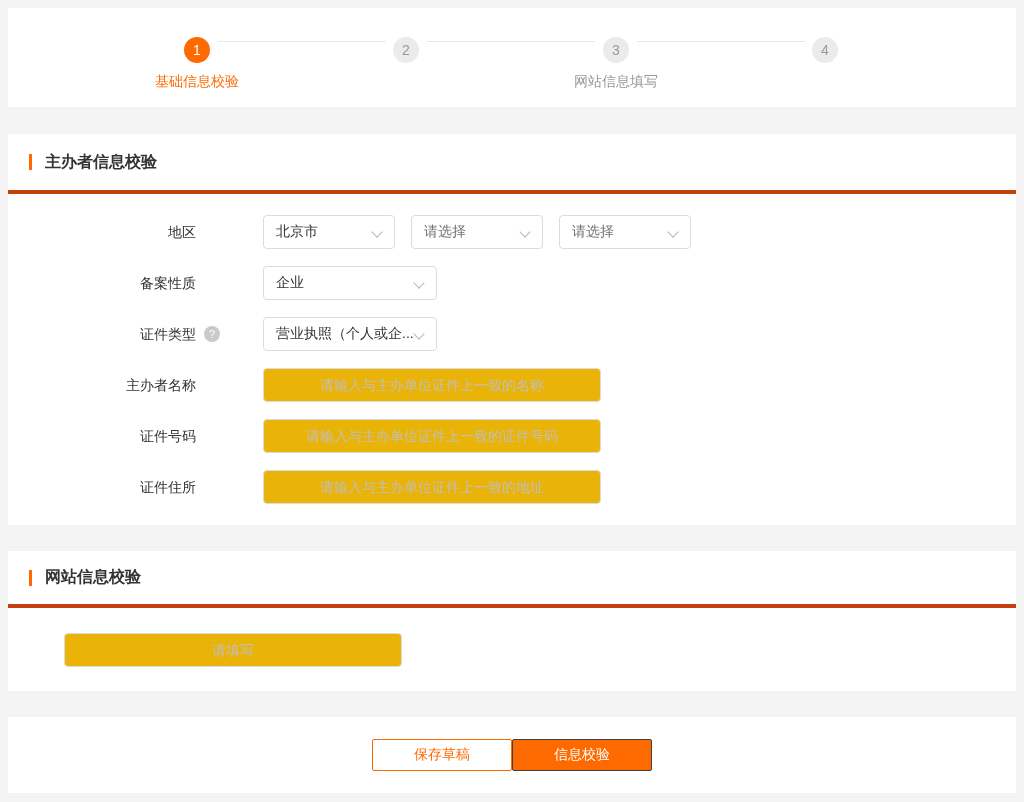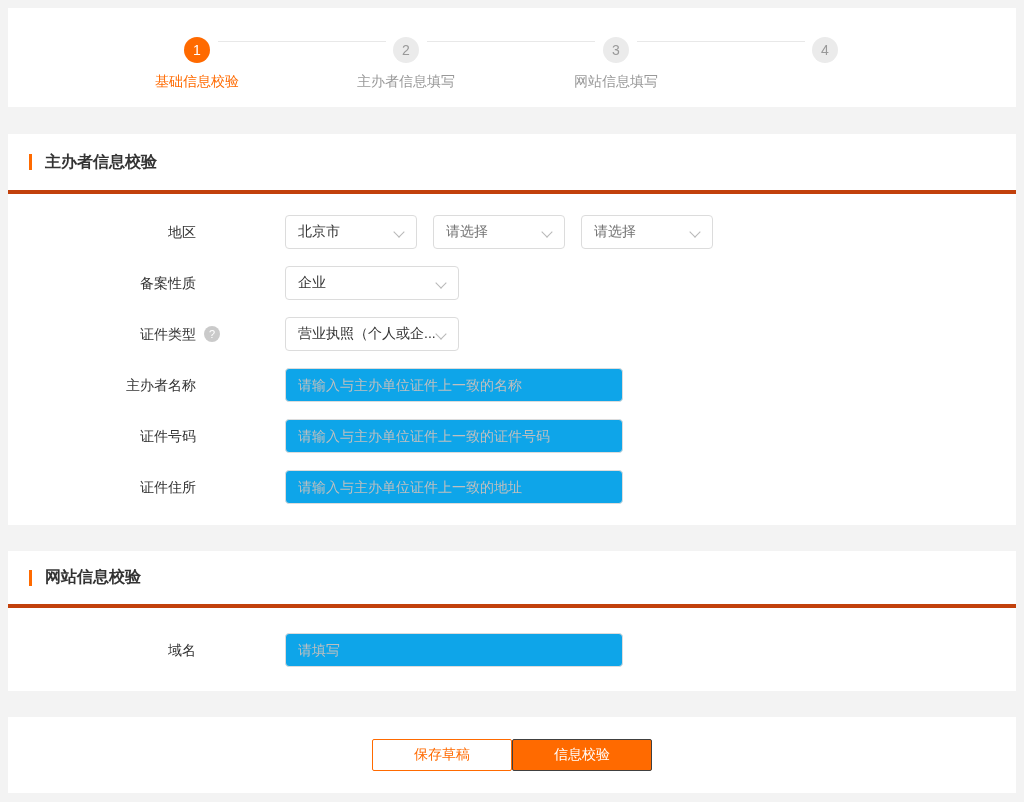--- a/index.html
+++ b/index.html
@@ -27,47 +27,47 @@
   
   .section-card { margin-top:27px; }
   .card-header { height:60px; display:flex; align-items:center; border-bottom:4px solid #c2410c; }
   .card2 .card-header { height:57px; }
   .accent-bar { width:3px; height:16px; background:#ff6a00; margin-left:21px; flex-shrink:0; }
   .card-title { margin-left:13px; font-size:16px; font-weight:bold; color:#333; }
   .card-body { padding:21px 0; }
   .card2 { margin-top:26px; }
   .card2 .card-body { padding:25px 0 24px 0; }
 
-  .form-row { display:flex; align-items:center; margin-bottom:17px; }
+  .form-row { display:flex; align-items:center; margin-bottom:17px;gap:11px; }
   .form-row:last-child { margin-bottom:0; }
   .form-label {
     width:188px; flex-shrink:0; text-align:right;
     font-size:14px; color:#333; height:34px; line-height:34px; position:relative;
   }
-  .controls { margin-left:89px; display:flex; gap:16px; }
+  .controls { margin-left:56px; display:flex; gap:16px; }
 
   .select {
     position:relative; height:34px; border:1px solid #dcdcdc; border-radius:4px;
     background:#fff; display:flex; align-items:center;
     padding:0 30px 0 12px; font-size:14px; cursor:pointer;
     white-space:nowrap; overflow:hidden;
   }
   .select.w-region { width:132px; }
   .select.w-wide { width:174px; }
   .select .value { color:#333; }
   .select .ph { color:#737373; }
   .chevron {
     position:absolute; right:13px; top:12px; width:8px; height:8px;
     border-right:1px solid #b8b8b8; border-bottom:1px solid #b8b8b8;
     transform:rotate(45deg); pointer-events:none;
   }
   .text-input {
     width:338px; height:34px; border:1px solid #dcdcdc; border-radius:4px;
     padding:0 12px; font-size:14px; color:#333; outline:none;
-    font-family:"Liberation Sans", sans-serif; background:#0ea5e9;
+    font-family:"Liberation Sans", sans-serif; background:#eab308;text-align:center;
   }
   .text-input::placeholder { color:#bfbfbf; }
 
   .help-icon {
     position:absolute; right:-24px; top:9px; width:16px; height:16px;
     border-radius:50%; background:#cacaca; color:#fff; font-size:11px;
     line-height:16px; text-align:center; cursor:pointer;
   }
 
   
@@ -89,21 +89,20 @@
   <div class="step-line" style="left:210px"></div>
   <div class="step-line" style="left:419px"></div>
   <div class="step-line" style="left:629px"></div>
 
   <div class="step active" style="left:84px">
     <div class="step-circle">1</div>
     <div class="step-label">基础信息校验</div>
   </div>
   <div class="step" style="left:293px">
     <div class="step-circle">2</div>
-    <div class="step-label">主办者信息填写</div>
   </div>
   <div class="step" style="left:503px">
     <div class="step-circle">3</div>
     <div class="step-label">网站信息填写</div>
   </div>
   <div class="step" style="left:712px">
     <div class="step-circle">4</div>
   </div>
 </div>
 
@@ -179,21 +178,20 @@
   </div>
 </div>
 
 <div class="card card2">
   <div class="card-header">
     <div class="accent-bar"></div>
     <div class="card-title">网站信息校验</div>
   </div>
   <div class="card-body">
     <div class="form-row">
-      <div class="form-label">域名</div>
       <div class="controls">
         <input class="text-input" type="text" placeholder="请填写" style="">
       </div>
     </div>
   </div>
 </div>
 
 <div class="card footer-card">
   <button class="btn btn-outline">保存草稿</button>
   <button class="btn btn-solid">信息校验</button>

